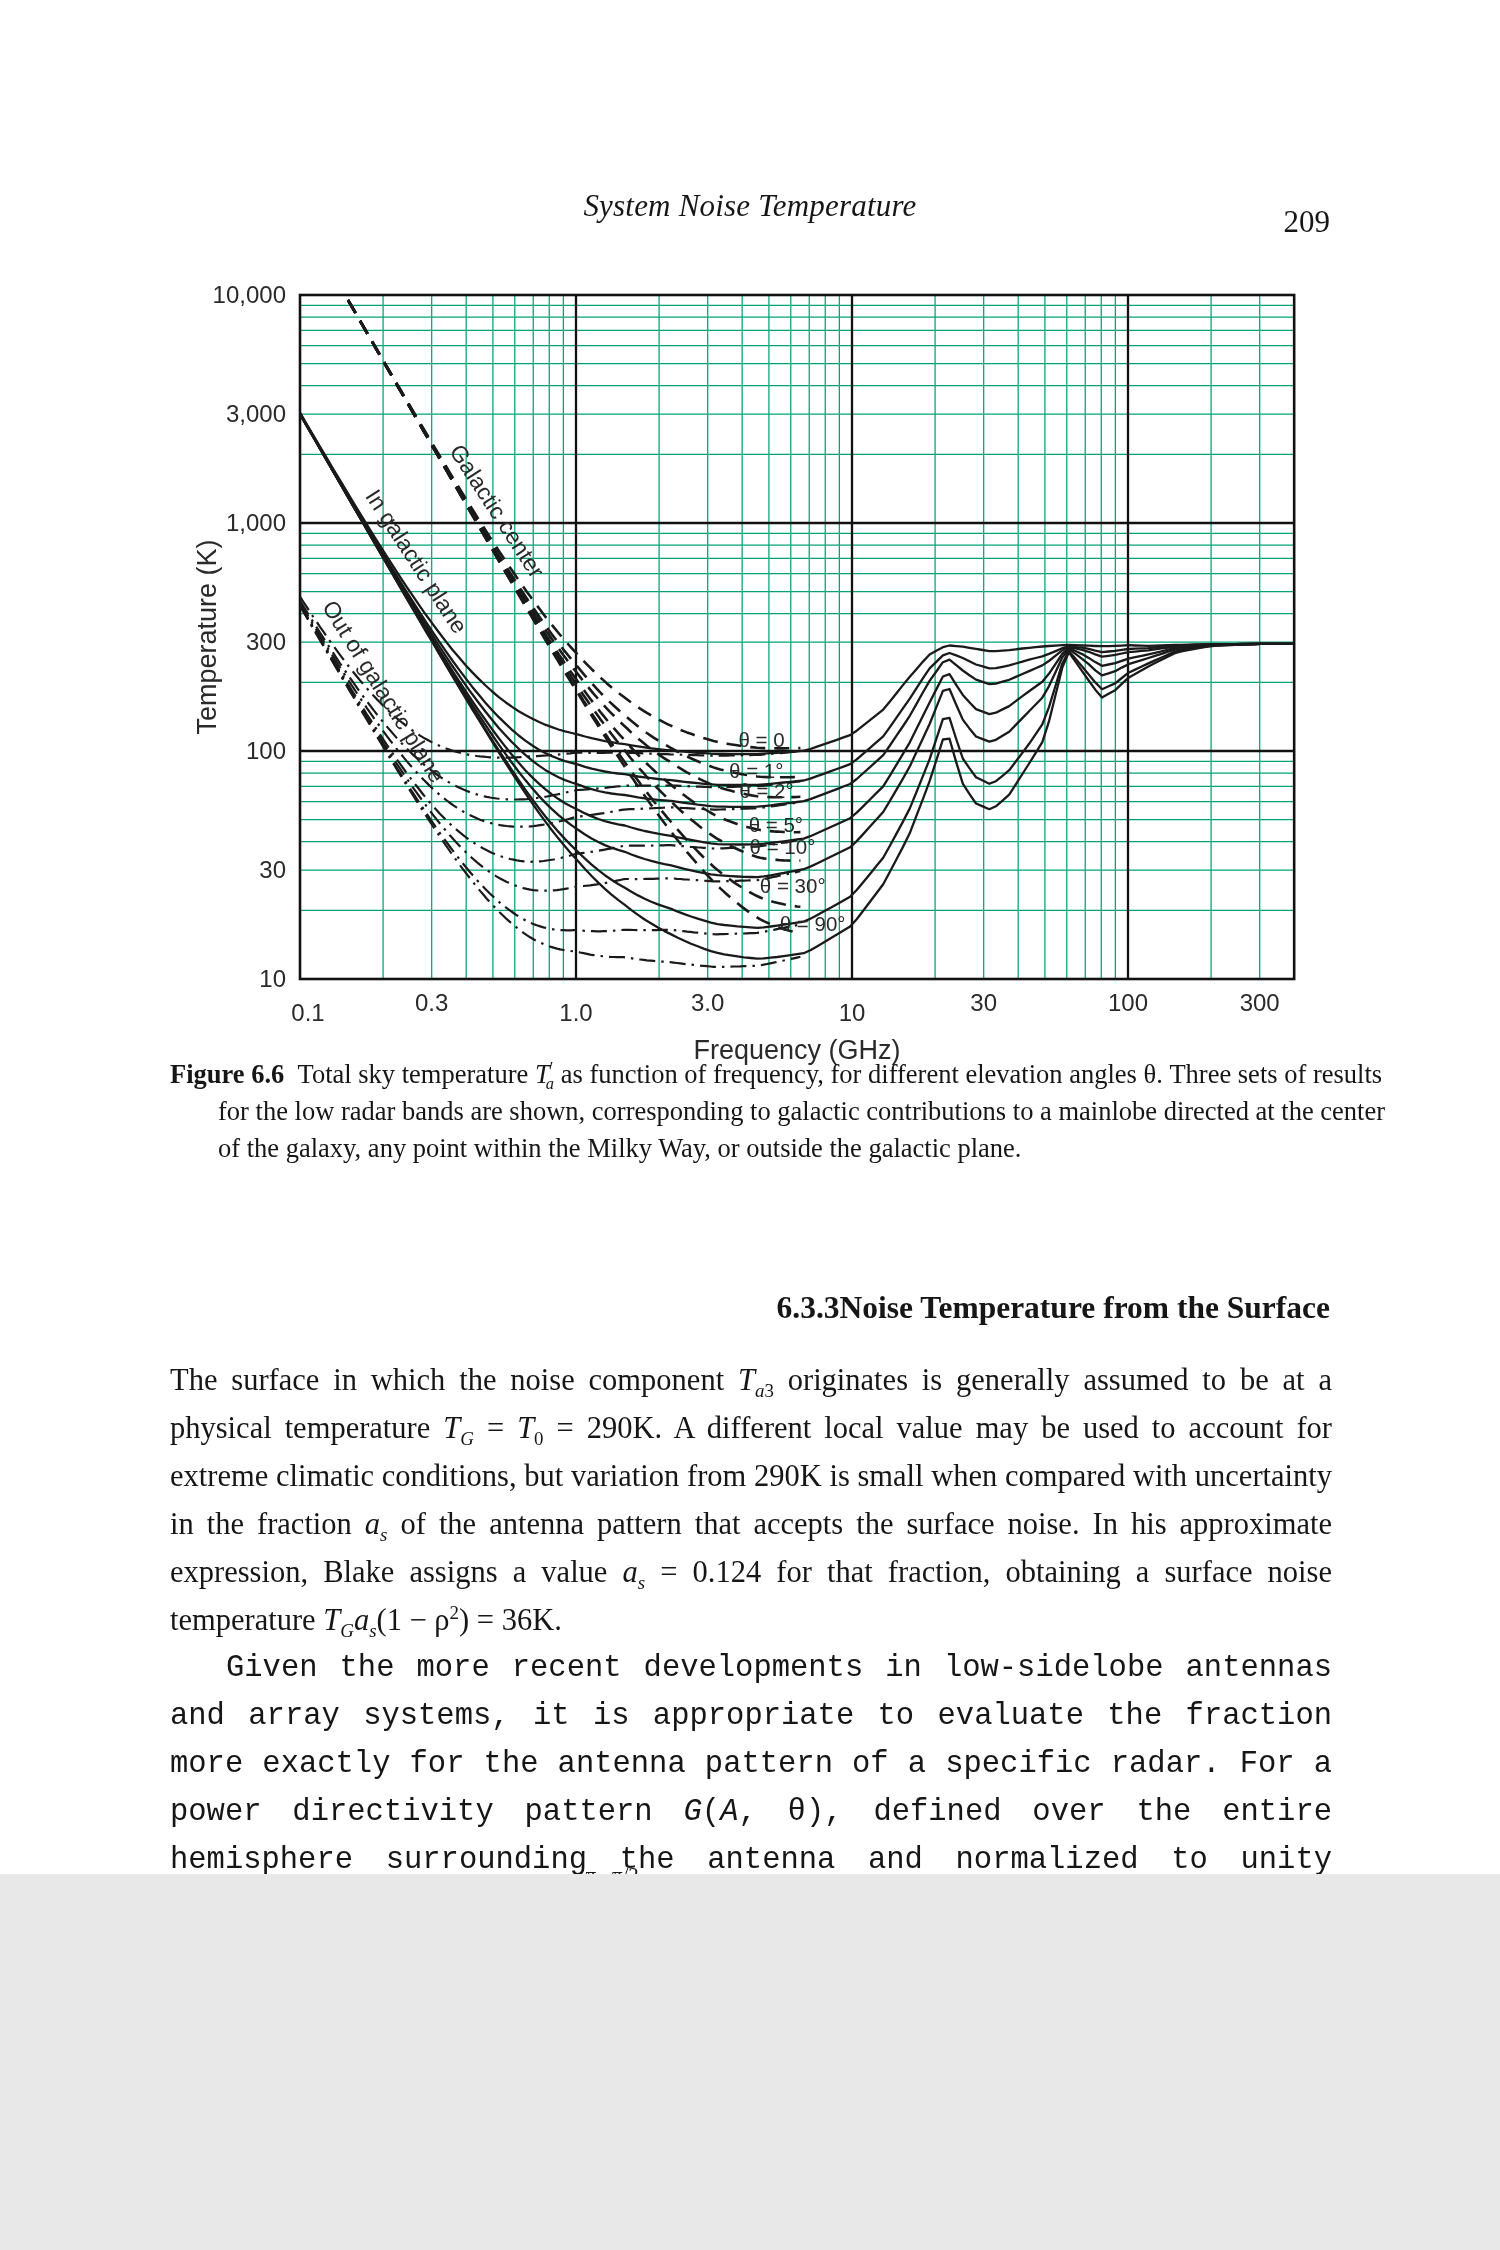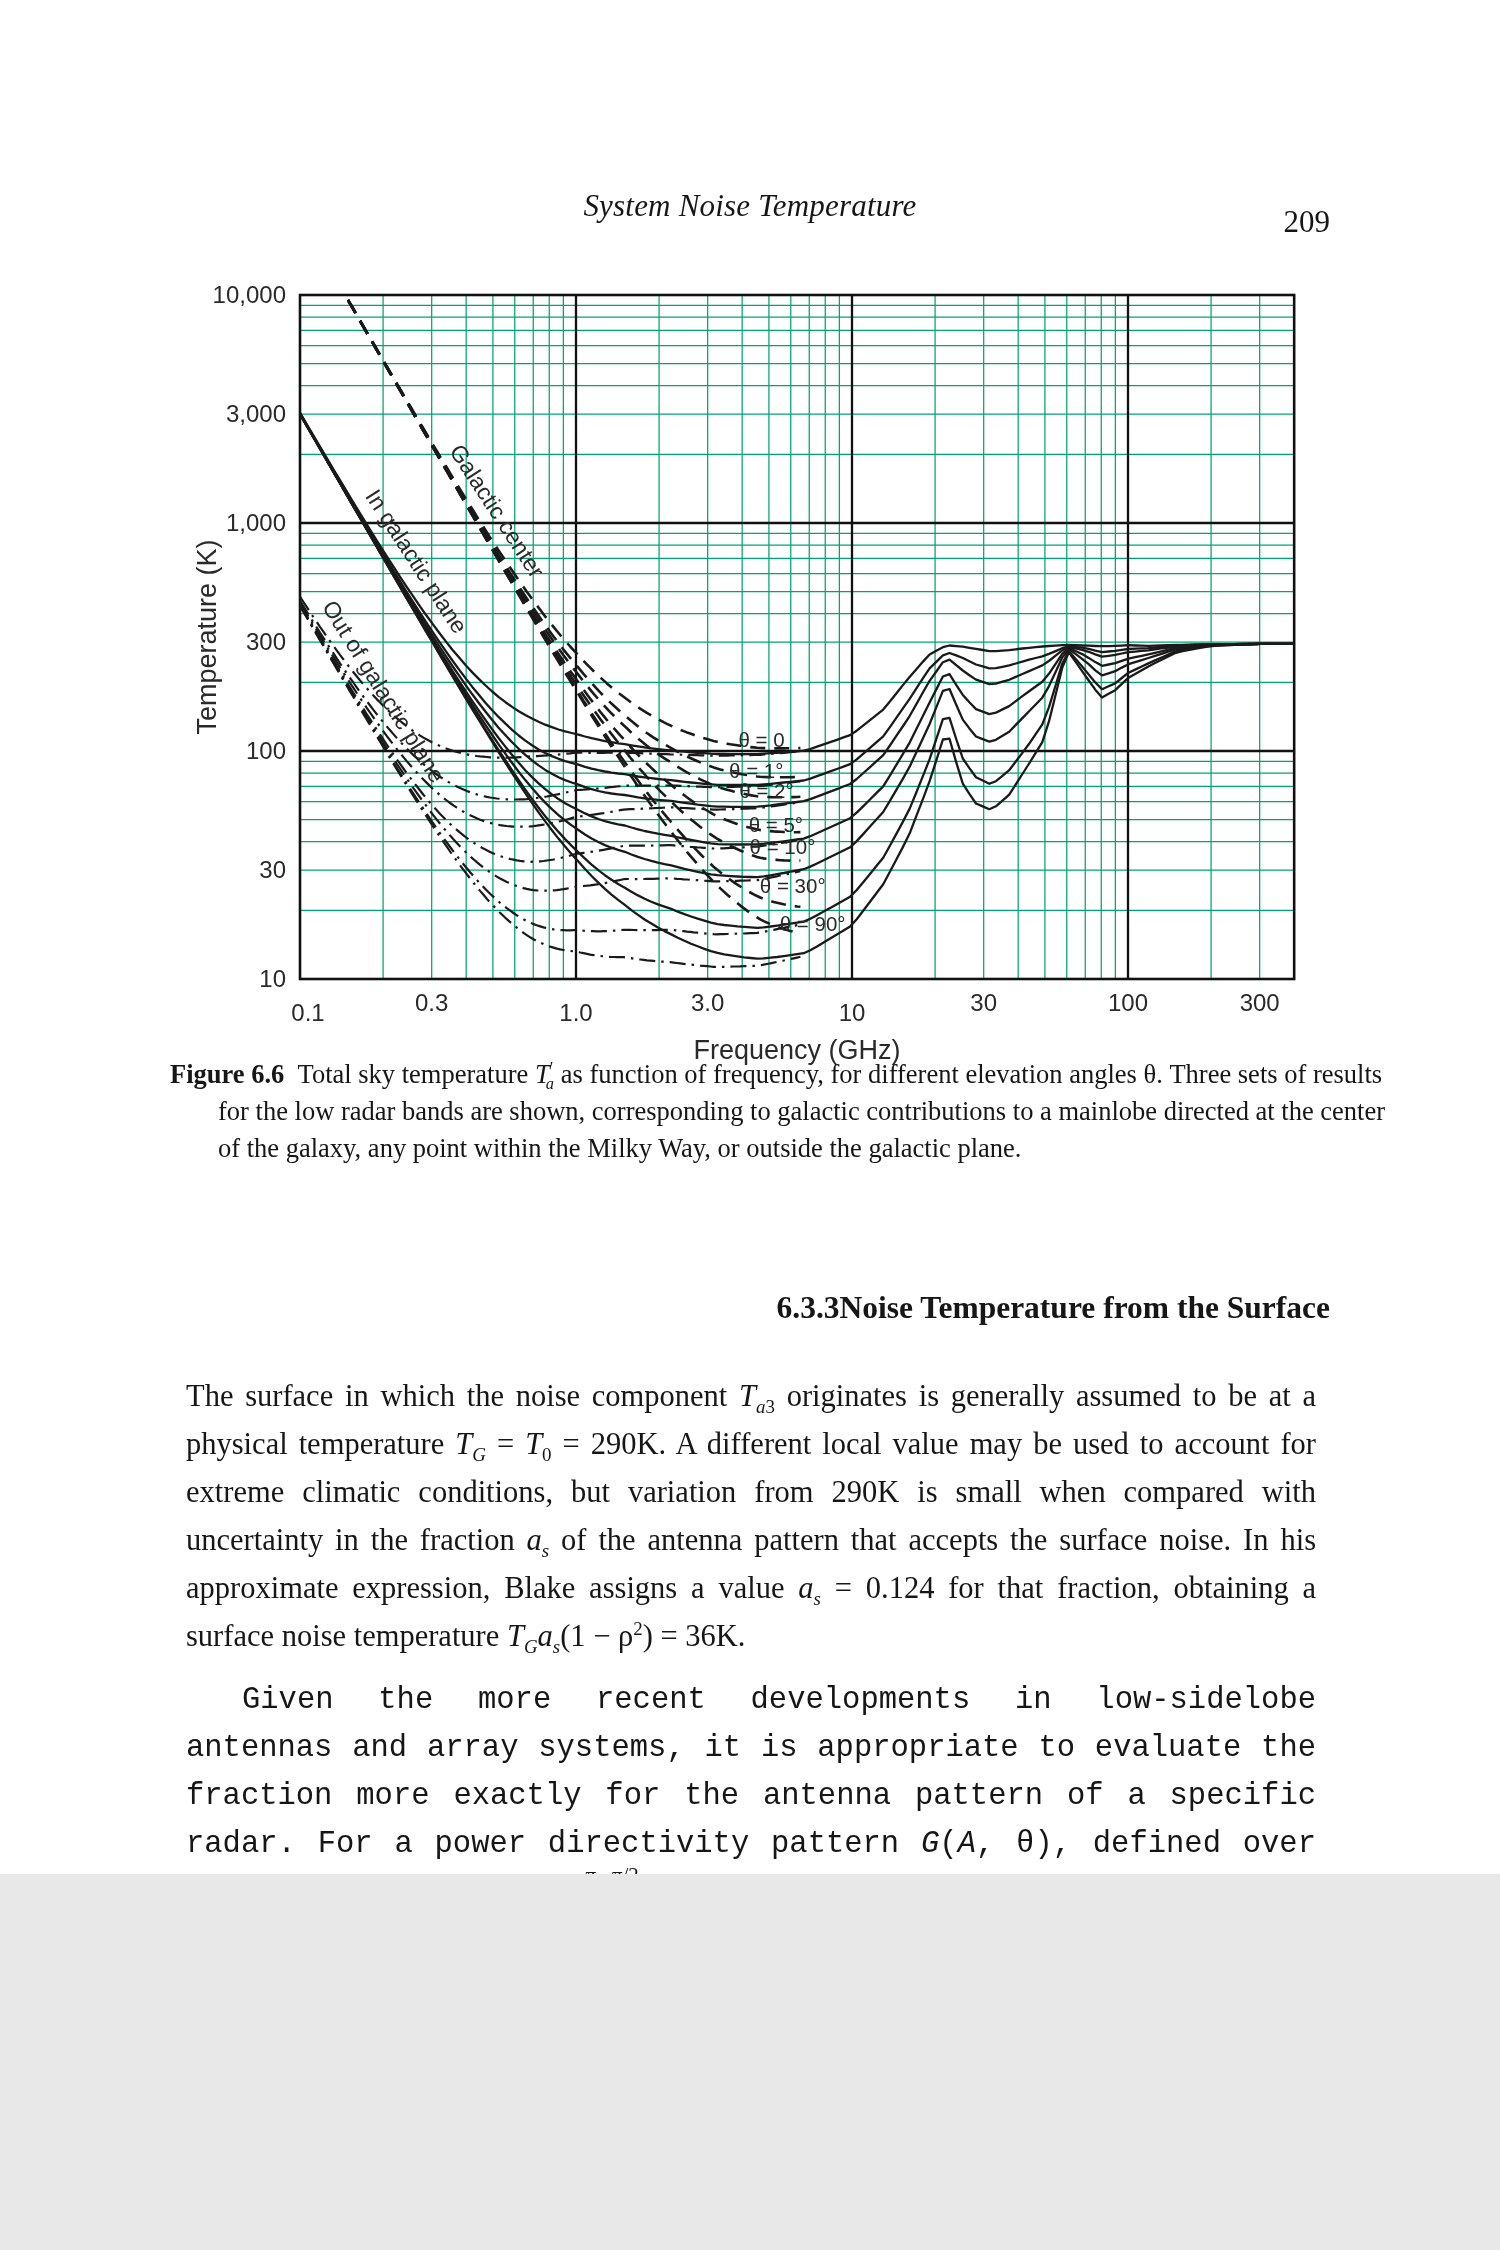--- a/index.html
+++ b/index.html
@@ -27,21 +27,21 @@
   sup{font-size:0.62em;}
 
   
   .sec-head{position:absolute;left:170px;top:1290px;width:1160px;
             font-size:31.5px;font-weight:bold;text-align:right;}
   .sec-num{display:inline-block;width:125px;}
 
   
   .body-text{position:absolute;left:170px;top:1356px;width:1162px;
              font-size:30.5px;line-height:48px;text-align:justify;}
-  .body-text p{margin:16px;}
+  .body-text p{margin:0;}
   .body-text p.indented{text-indent:56px;font-family:Liberation Mono, monospace;}
   .body-text i{font-style:italic;}
 
   
   .eq-row{position:absolute;left:170px;top:1838px;width:1160px;height:160px;}
   .eq-main{position:absolute;left:0;right:0;top:0;bottom:0;
            display:flex;align-items:center;justify-content:center;
            font-size:34px;}
   .eq-main .it{font-style:italic;}
   .eq-sp{margin:0 12px;}

